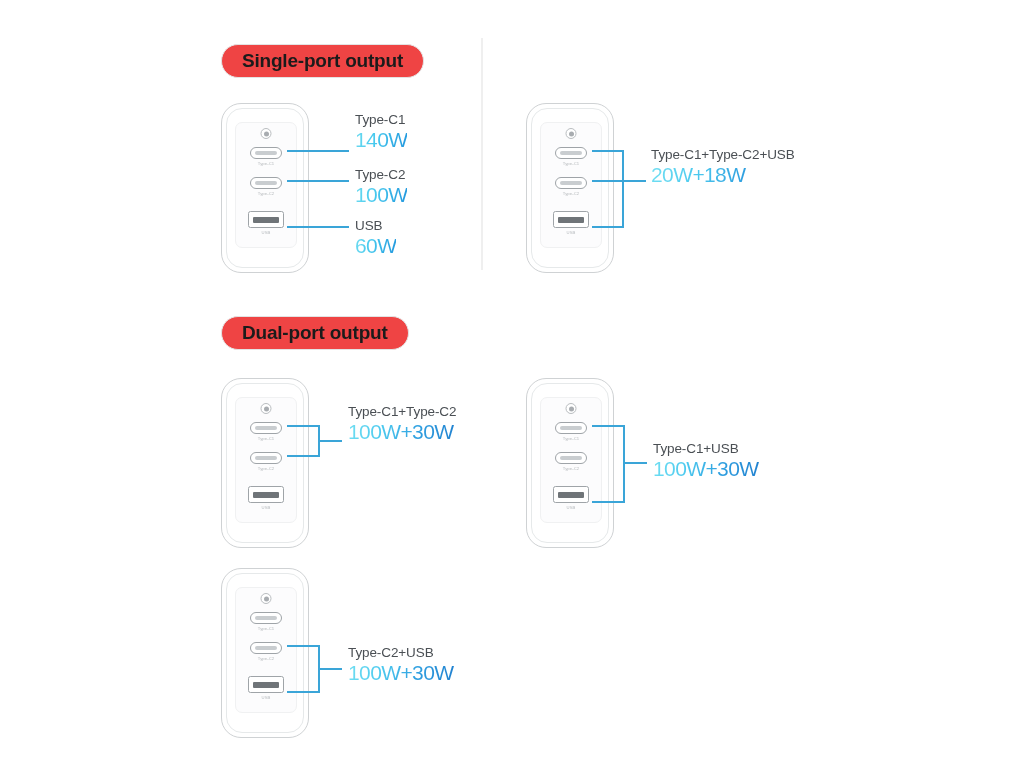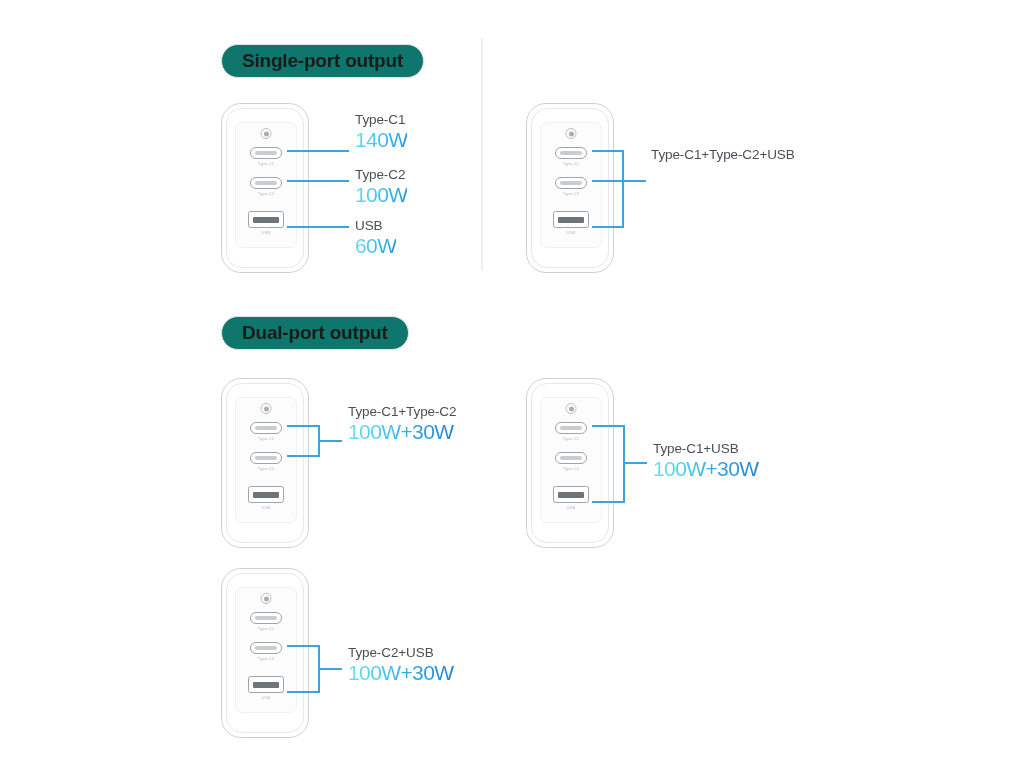--- a/index.html
+++ b/index.html
@@ -18,21 +18,21 @@
   
   .pill {
     position: absolute;
     display: flex;
     align-items: center;
     justify-content: center;
     height: 34px;
     padding: 16px 20px;
     border: 1.5px solid #e3e3e3;
     border-radius: 17px;
-    background: #0f766e;
+    background: #ef4444;
     font-size: 19px;
     font-weight: bold;
     color: #1b1b1b;
     letter-spacing: -0.2px;
     white-space: nowrap;
   }
 
   
   .divider {
     position: absolute;
@@ -252,20 +252,21 @@
   </div>
 
   <div class="conn-h" style="left:592px; top:150px; width:32px;"></div>
   <div class="conn-h" style="left:592px; top:180px; width:32px;"></div>
   <div class="conn-h" style="left:592px; top:226px; width:32px;"></div>
   <div class="conn-v" style="left:622px; top:150px; height:78px;"></div>
   <div class="conn-h" style="left:622px; top:180px; width:24px;"></div>
 
   <div class="txt-block" style="left:651px; top:147px;">
     <div class="txt-title">Type-C1+Type-C2+USB</div>
+    <div class="txt-watt wide">20W+18W</div>
   </div>
 
   <div class="charger" style="left:221px; top:378px;">
     <div class="panel">
       <div class="logo"></div>
 
       <div class="port-c" style="top:24px;"></div>
       <div class="port-label" style="top:38px;">Type-C1</div>
 
       <div class="port-c" style="top:54px;"></div>

